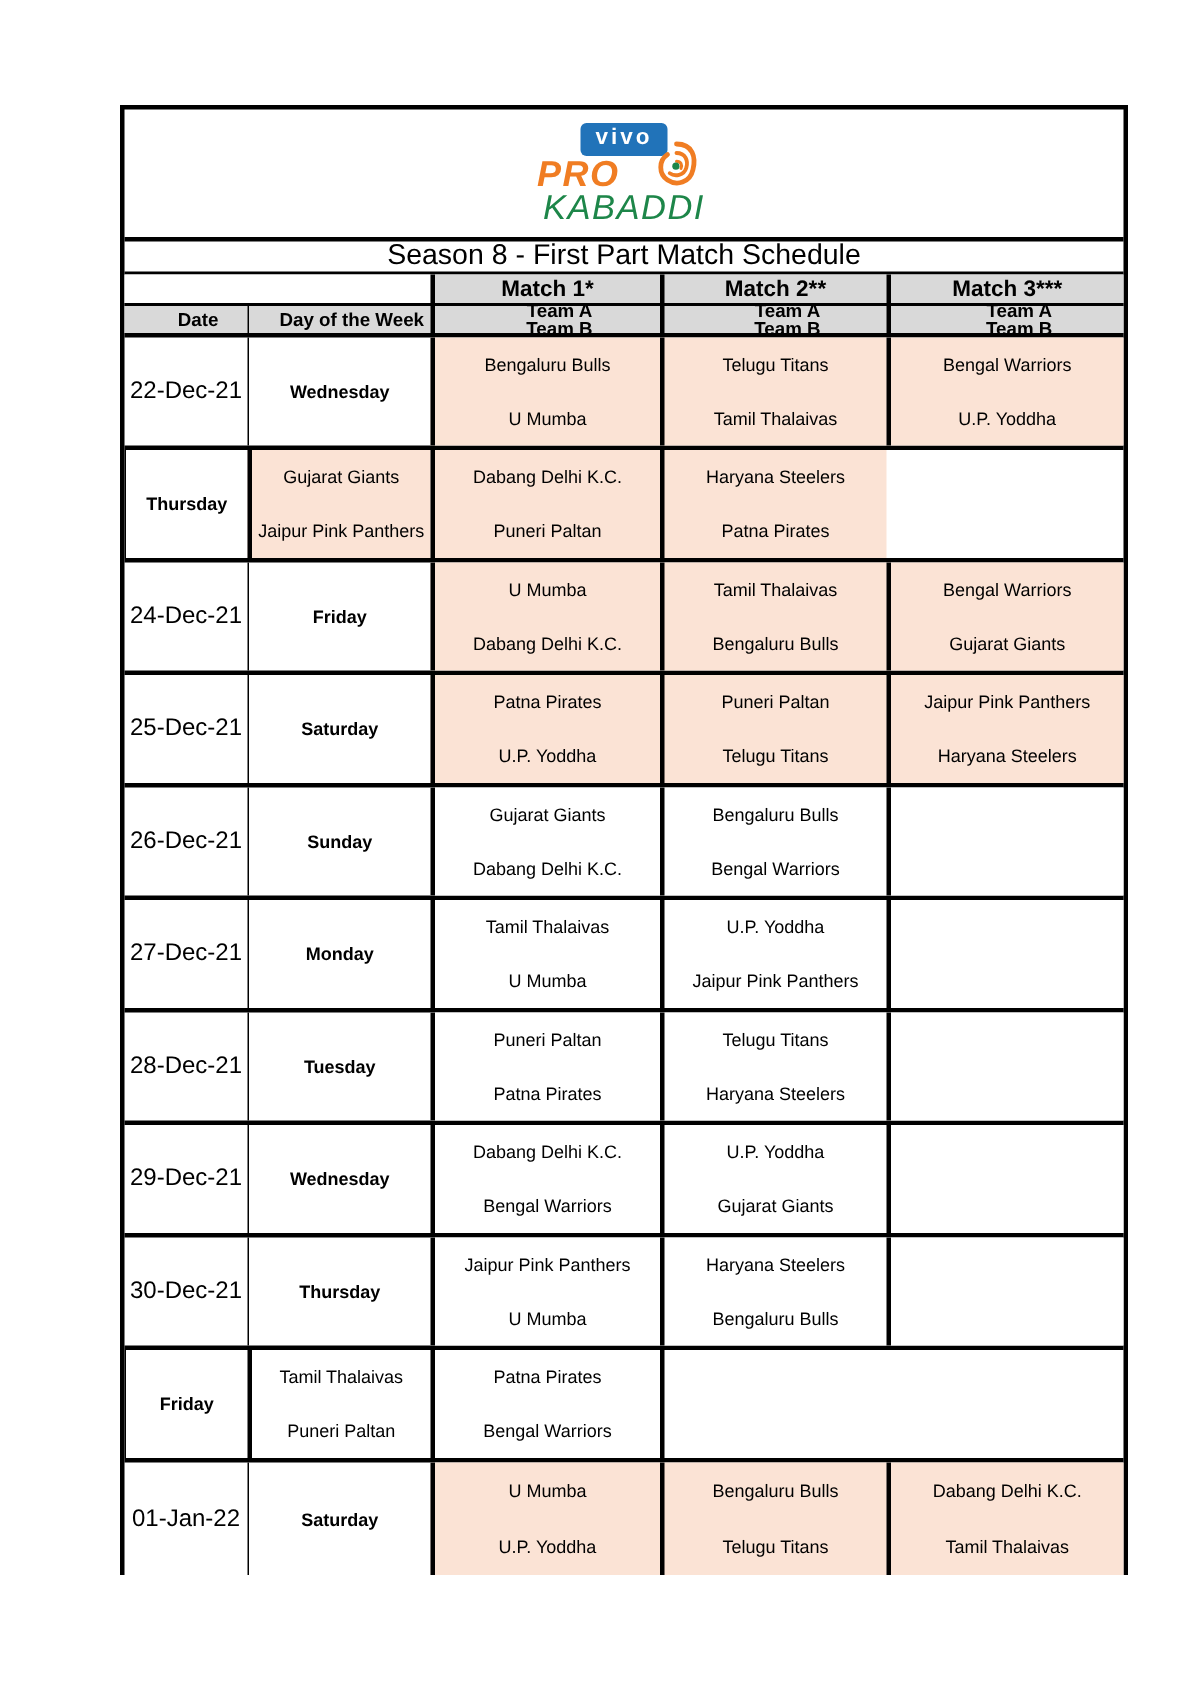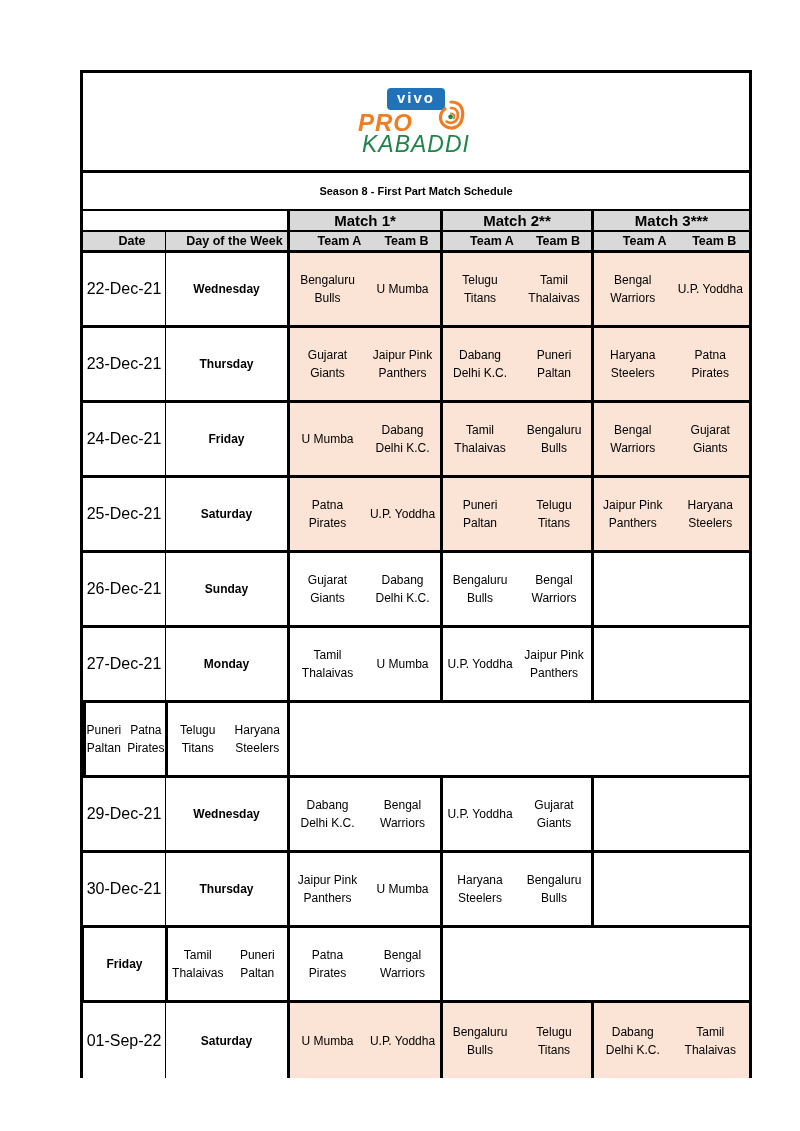--- a/index.html
+++ b/index.html
@@ -22,21 +22,21 @@
   .sheet{
     position:absolute;
     left:80px;top:70px;
     width:672px;
     border:3px solid var(--border);
     border-bottom:none;
     background:#fff;
   }
   
   .logo-box{
-    height:100px;
+    height:88px;
     border-bottom:3px solid var(--border);
     display:flex;flex-direction:column;align-items:center;justify-content:center;
     position:relative;
   }
   .logo-stack{position:relative;display:flex;flex-direction:column;align-items:center;line-height:1;}
   .vivo-badge{
     background:var(--vivo-bg);
     border-radius:4px;
     padding:2px 10px 4px 10px;
     margin-bottom:1px;
@@ -52,44 +52,44 @@
   }
   .swirl{margin:-14px 0 0 1px;}
   .kabaddi{
     color:var(--kabaddi-color);
     font-weight:normal;font-style:italic;
     font-size:23px;letter-spacing:1px;
     margin-top:-2px;
   }
   
   .title-row{
-    height:38px;
+    height:22px;
     border-bottom:2px solid var(--border);
     display:flex;align-items:center;justify-content:center;
-    font-weight:bold;font-size:11px;
+    font-weight:normal;font-size:19px;
   }
   
   .grid-row{display:grid;grid-template-columns:82px 122px 153px 151px 158px;}
   .grid-row.mh-row{grid-template-columns:204px 153px 151px 158px;}
   .cell{
     display:flex;align-items:center;justify-content:center;
     text-align:center;
     overflow:hidden;
   }
   .mh-row{height:21px;border-bottom:2px solid var(--border);}
   .mh-row .mh{
     background:var(--header-bg);
     font-weight:bold;font-size:15px;
     border-left:3px solid var(--border);
   }
   .mh-row .spacer{background:#fff;}
   .ch-row{height:21px;border-bottom:3px solid var(--border);}
   .ch-row .cell{background:var(--header-bg);font-weight:bold;font-size:12.5px;padding-left:16px;}
   .day-col{border-left:1px solid var(--border);}
-  .team-pair{border-left:3px solid var(--border);display:flex;}
+  .team-pair{border-left:3px solid var(--border);display:flex;flex-direction:column;}
   .team-pair span{
     flex:1 1 50%;
     display:flex;align-items:center;justify-content:center;
     text-align:center;
     padding:0 3px;
     line-height:1.5;
   }
   .ch-row .team-pair span{line-height:1;}
   .data-row{height:75px;border-bottom:3px solid var(--border);font-size:12px;}
   .data-row:last-child{border-bottom:none;}
@@ -159,21 +159,20 @@
       <span>Telugu Titans</span>
       <span>Tamil Thalaivas</span>
     </div>
     <div class="cell team-pair match-cell hl">
       <span>Bengal Warriors</span>
       <span>U.P. Yoddha</span>
     </div>
   </div>
 
   <div class="grid-row data-row">
-    <div class="cell date-col">23-Dec-21</div>
     <div class="cell day-col">Thursday</div>
     <div class="cell team-pair match-cell hl">
       <span>Gujarat Giants</span>
       <span>Jaipur Pink Panthers</span>
     </div>
     <div class="cell team-pair match-cell hl">
       <span>Dabang Delhi K.C.</span>
       <span>Puneri Paltan</span>
     </div>
     <div class="cell team-pair match-cell hl">
@@ -244,20 +243,22 @@
       <span>U.P. Yoddha</span>
       <span>Jaipur Pink Panthers</span>
     </div>
     <div class="cell team-pair match-cell">
       <span></span>
       <span></span>
     </div>
   </div>
 
   <div class="grid-row data-row">
+    <div class="cell date-col">28-Dec-21</div>
+    <div class="cell day-col">Tuesday</div>
     <div class="cell team-pair match-cell">
       <span>Puneri Paltan</span>
       <span>Patna Pirates</span>
     </div>
     <div class="cell team-pair match-cell">
       <span>Telugu Titans</span>
       <span>Haryana Steelers</span>
     </div>
     <div class="cell team-pair match-cell">
       <span></span>
@@ -309,21 +310,21 @@
       <span>Patna Pirates</span>
       <span>Bengal Warriors</span>
     </div>
     <div class="cell team-pair match-cell">
       <span></span>
       <span></span>
     </div>
   </div>
 
   <div class="grid-row data-row">
-    <div class="cell date-col">01-Sep-22</div>
+    <div class="cell date-col">01-Jan-22</div>
     <div class="cell day-col">Saturday</div>
     <div class="cell team-pair match-cell hl">
       <span>U Mumba</span>
       <span>U.P. Yoddha</span>
     </div>
     <div class="cell team-pair match-cell hl">
       <span>Bengaluru Bulls</span>
       <span>Telugu Titans</span>
     </div>
     <div class="cell team-pair match-cell hl">

